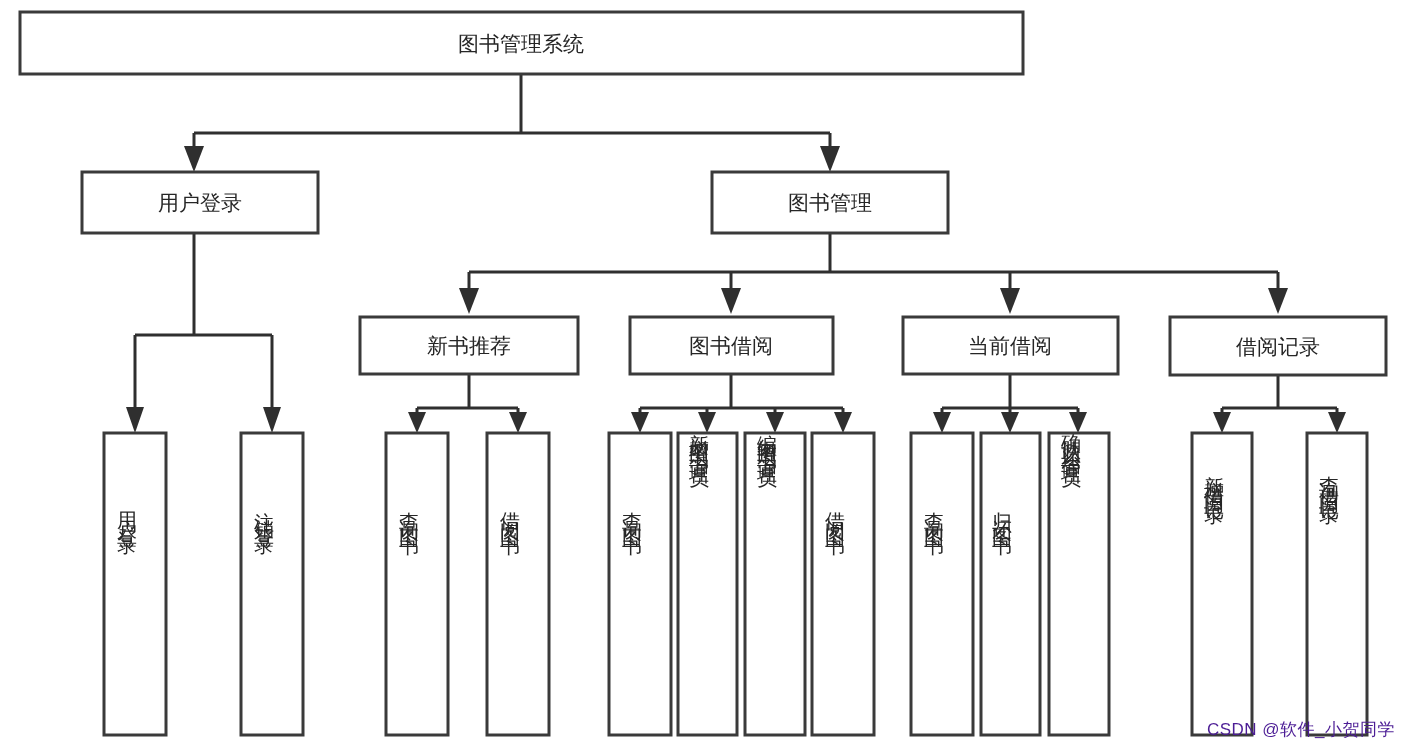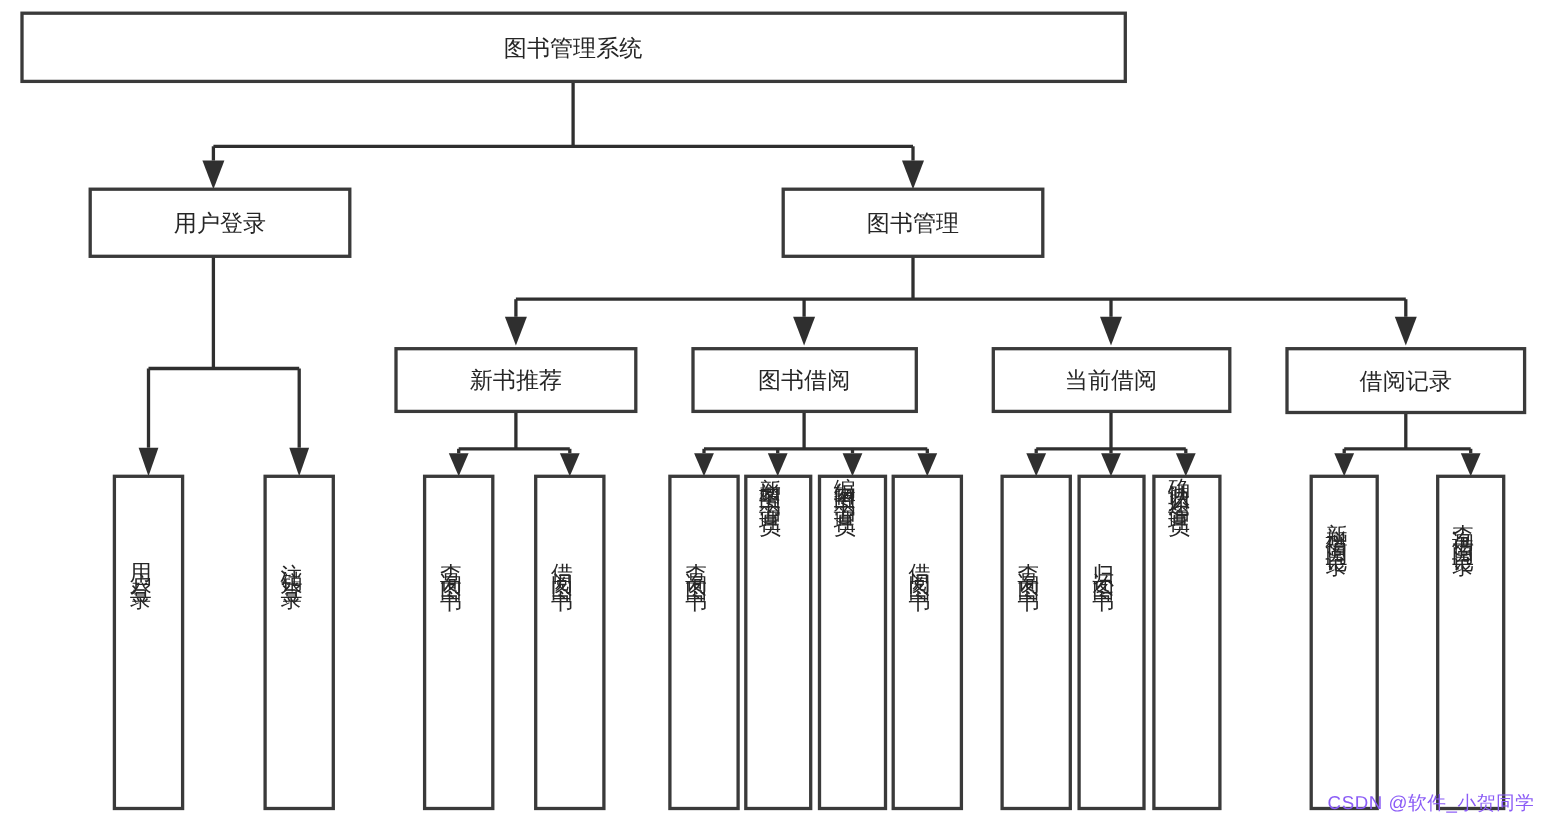--- a/index.html
+++ b/index.html
@@ -50,21 +50,21 @@
   .arrow-head {
     fill: #2f2f2f;
     stroke: none;
   }
   .watermark {
     position: absolute;
     right: 10px;
     bottom: 6px;
     font-family: "Liberation Sans", "DejaVu Sans", sans-serif;
     font-size: 17px;
-    color: #8b5cf6;
+    color: #4c1d95;
     letter-spacing: 0.5px;
     white-space: nowrap;
     pointer-events: none;
   }
 </style>
 </head>
 <body>
 
 <div id="diagram-root">
 

